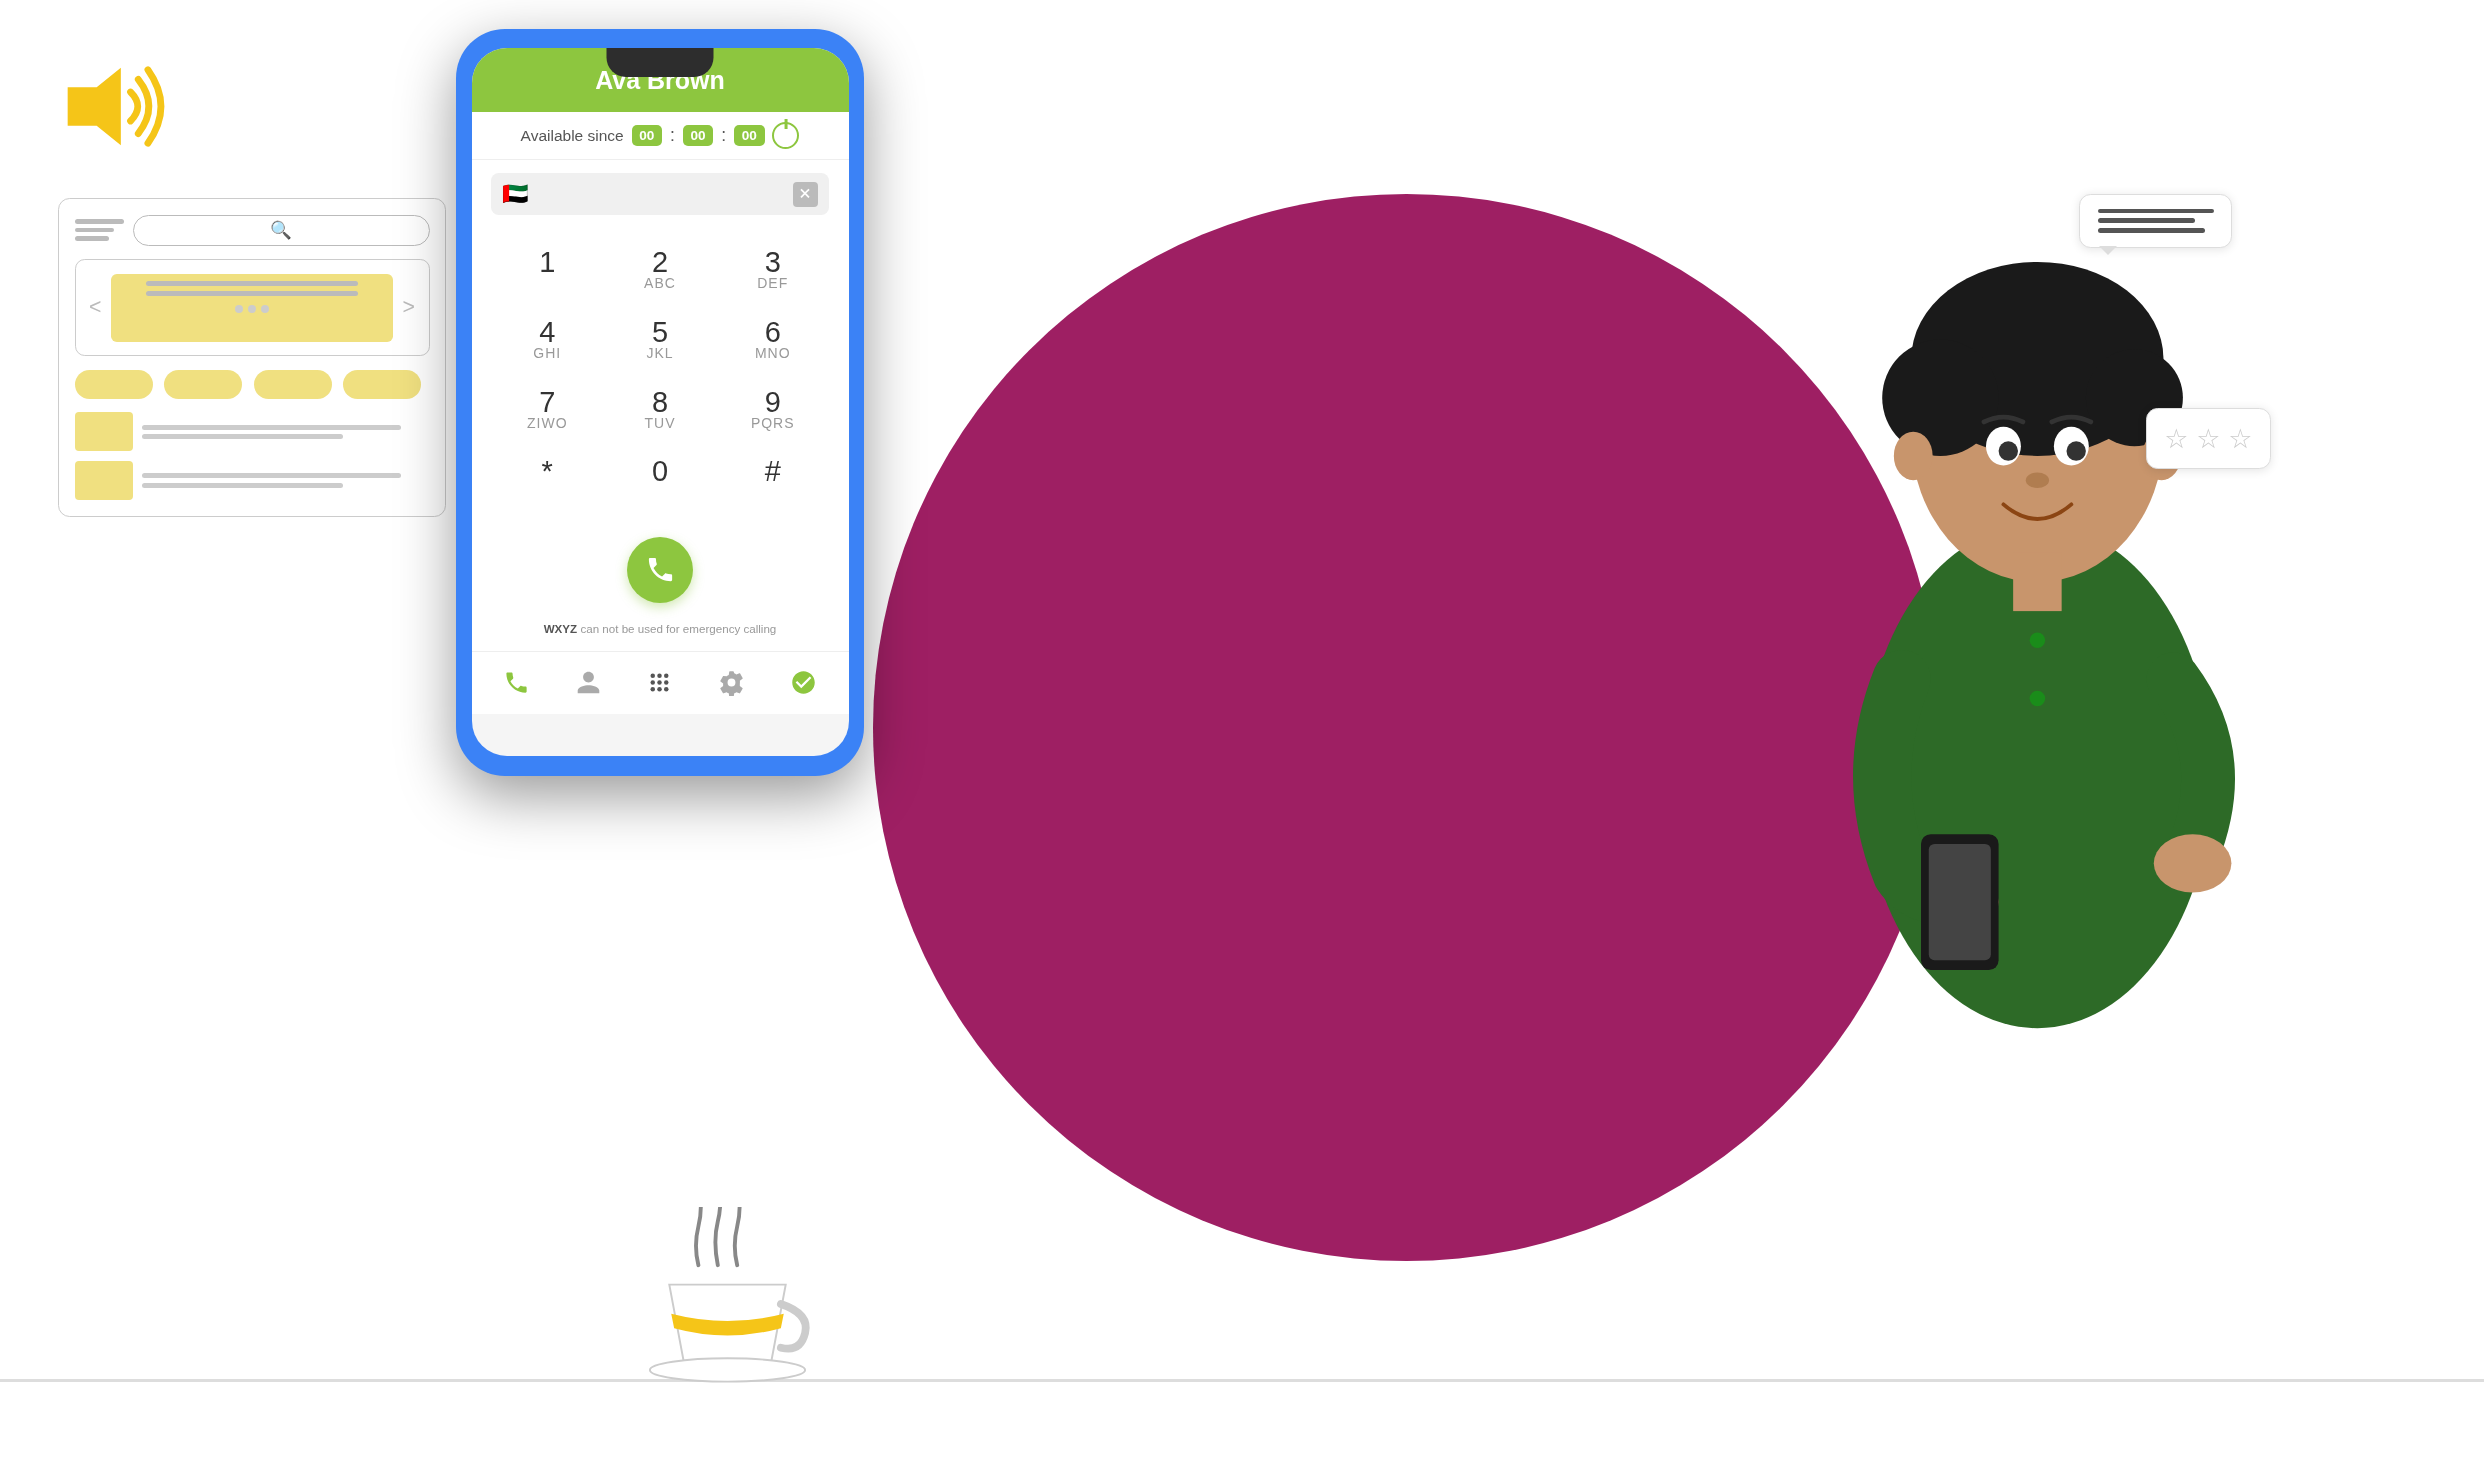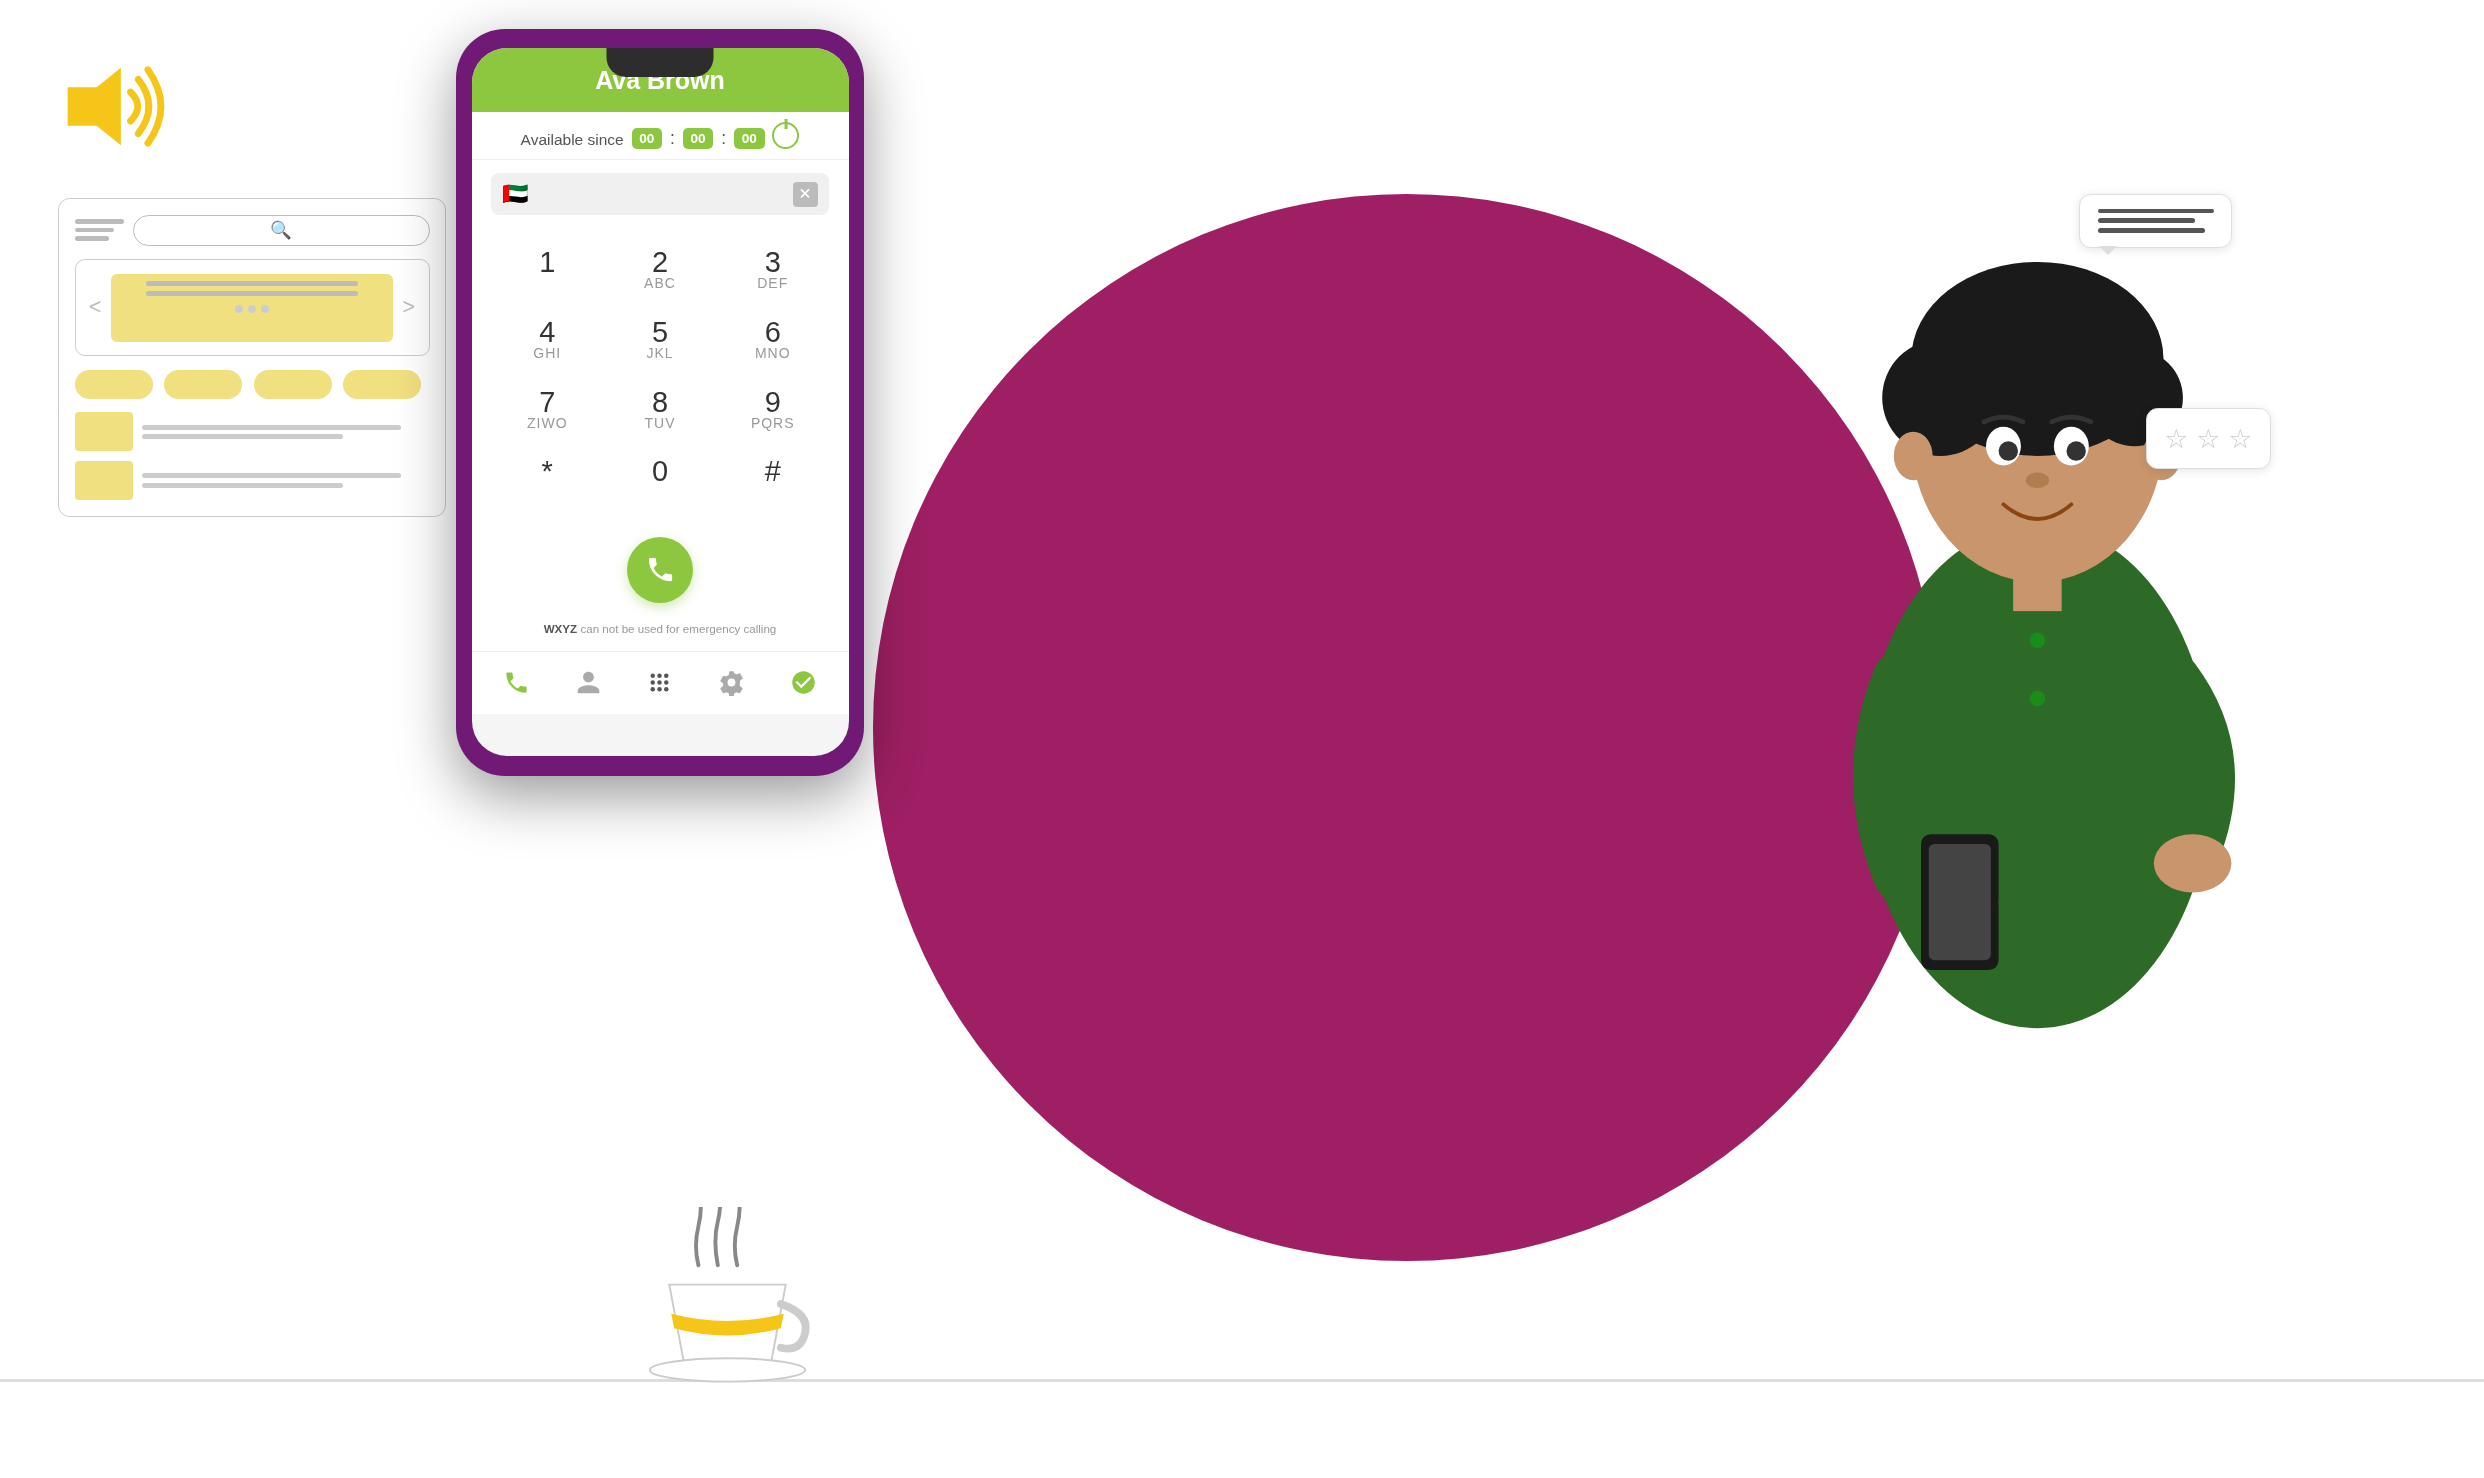--- a/index.html
+++ b/index.html
@@ -197,21 +197,21 @@
     
     .phone-container {
       position: absolute;
       left: 456px;
       top: 29px;
       z-index: 20;
       width: 408px;
     }
 
     .phone-frame {
-      background: #701a75;
+      background: #3b82f6;
       border-radius: 49px;
       padding: 19.4px 15.5px;
       box-shadow: 0 19.4px 58px rgba(0,0,0,0.4);
       position: relative;
     }
 
     .phone-notch {
       position: absolute;
       top: 19.4px;
       left: 50%;
@@ -240,21 +240,21 @@
     .app-header-name {
       color: #fff;
       font-size: 25px;
       font-weight: 700;
     }
 
     
     .status-bar {
       background: #fff;
       display: flex;
-      align-items: flex-end;
+      align-items: center;
       justify-content: center;
       padding: 9.7px 19.4px;
       gap: 7.8px;
       border-bottom: 1px solid #eee;
     }
 
     .status-text {
       font-size: 15.5px;
       color: #555;
     }

